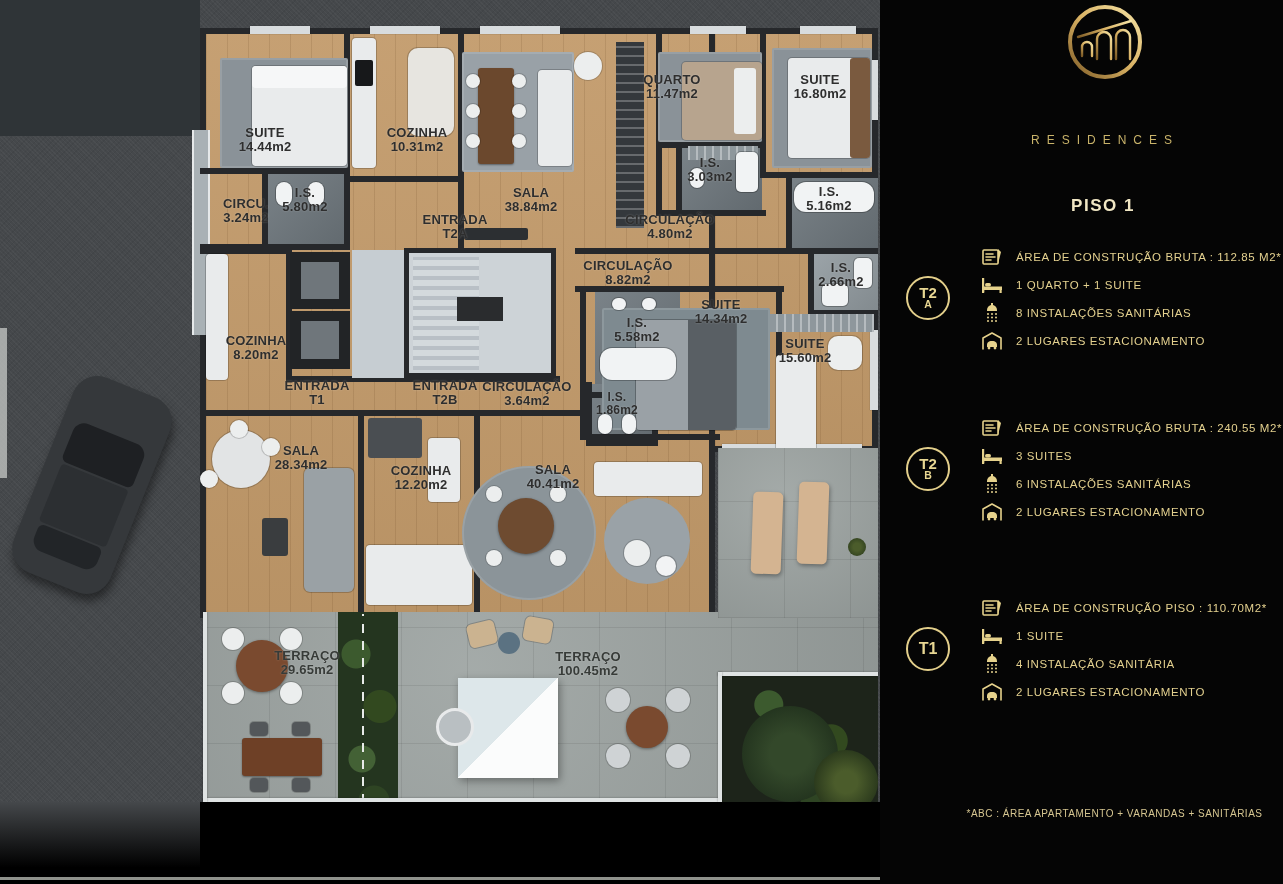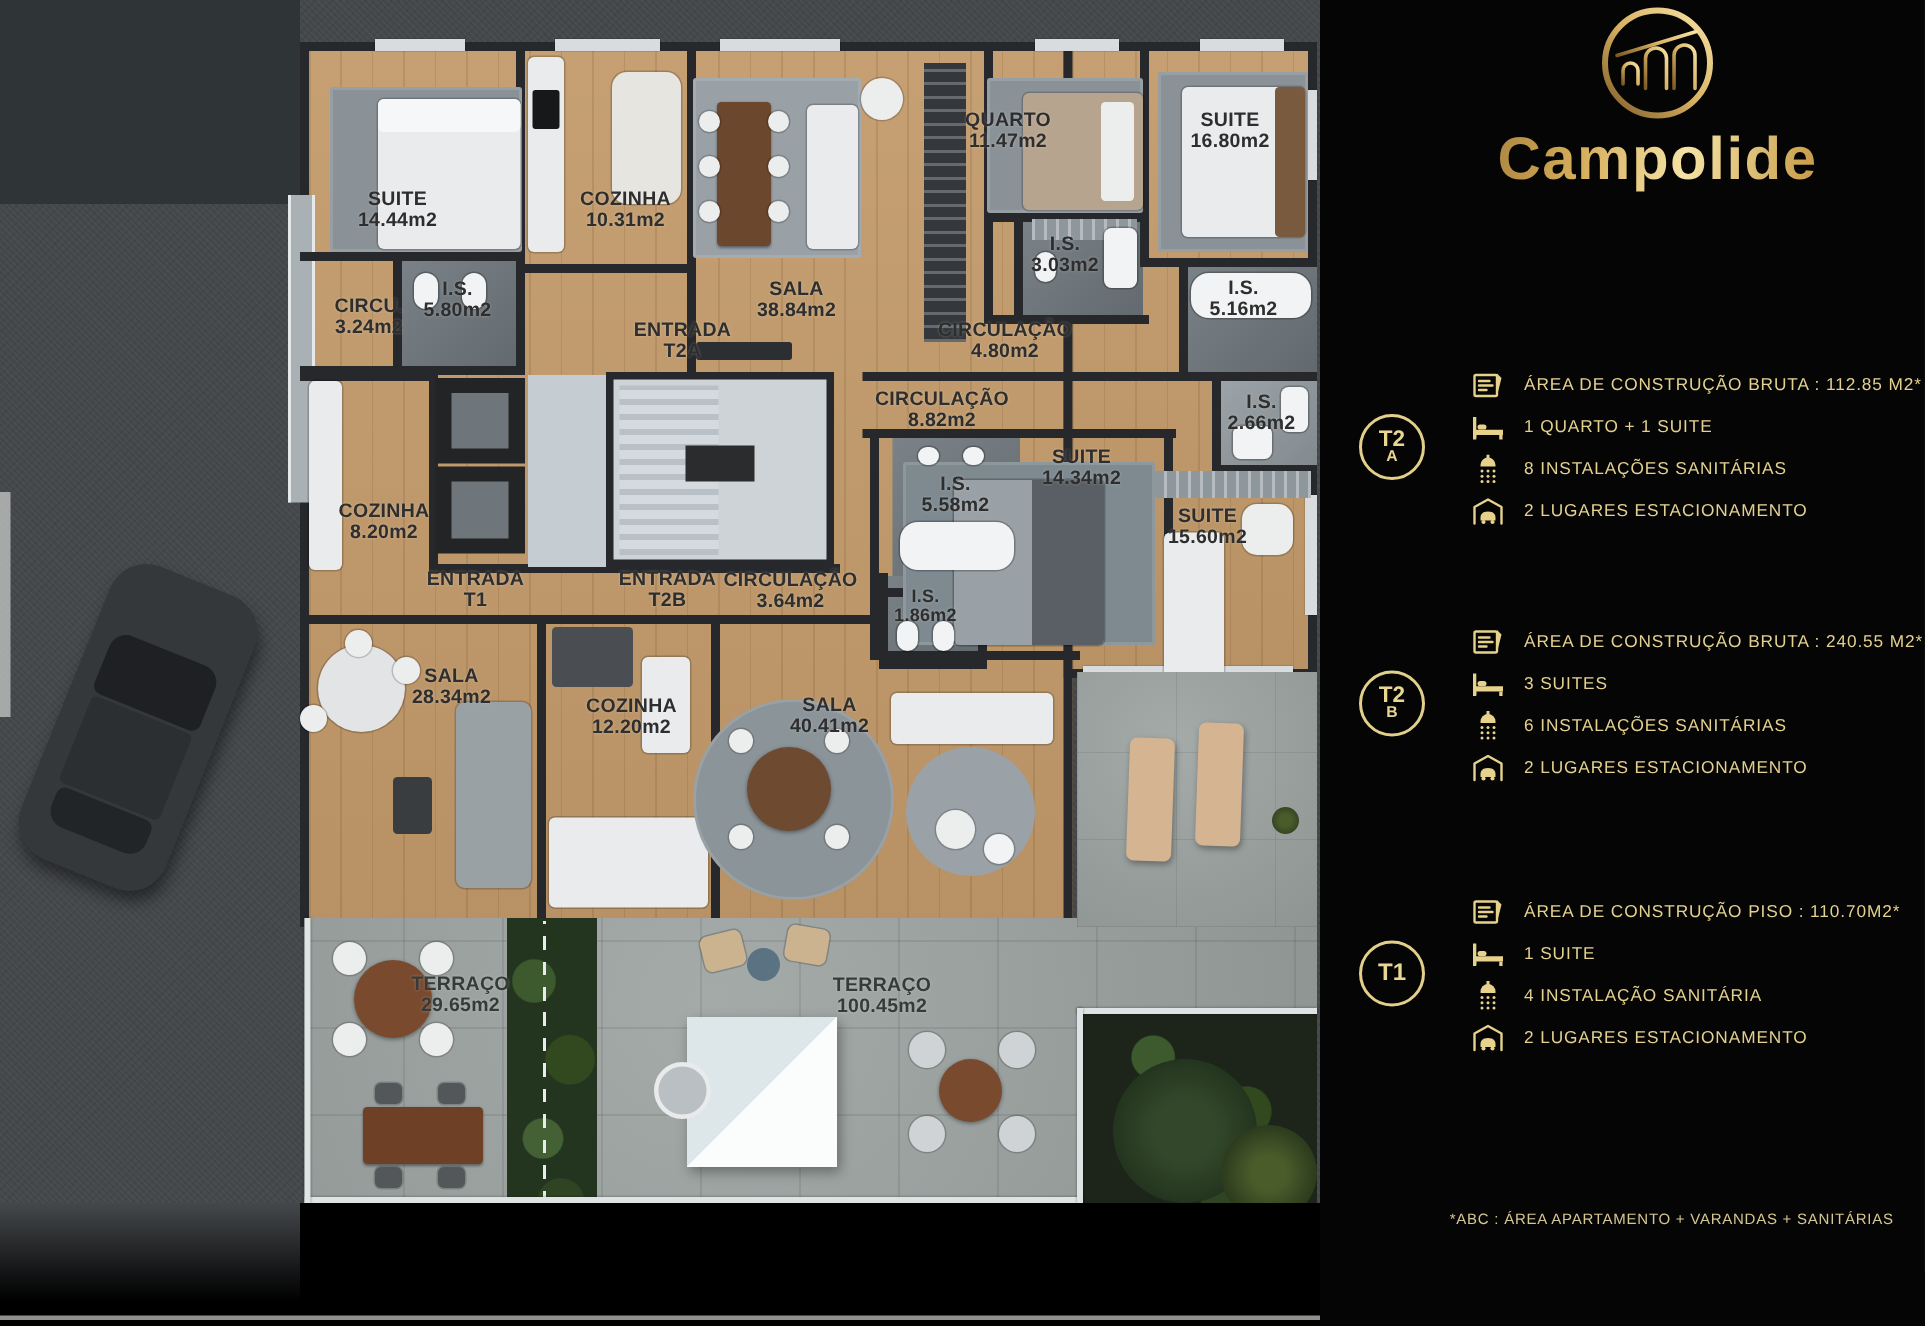--- a/index.html
+++ b/index.html
@@ -370,21 +370,22 @@
       </defs>
       <circle cx="40" cy="40" r="35" fill="none" stroke="url(#gold)" stroke-width="4"></circle>
       <g fill="none" stroke="url(#gold)" stroke-width="2.4" stroke-linecap="round">
         <line x1="13" y1="35" x2="66" y2="19"></line>
         <path d="M17 54 V45 a5 5 0 0 1 10 0 V54"></path>
         <path d="M32 57 V37 a7 7 0 0 1 14 0 V57"></path>
         <path d="M51 57 V35 a7 7 0 0 1 14 0 V57"></path>
       </g>
     </svg>
 
-    <div id="brand-name" class="abs">Campolide</div>
+    <div id="brand-tagline" class="abs">RESIDENCES</div>
+    <div id="floor-title" class="abs">PISO 1</div>
 
     <div class="abs unit" style="top:249px;">
       <div class="badge" style="top:27px;">
         <span class="b1">T2</span>
         <span class="b2">A</span>
       </div>
       <div class="spec-rows">
         <div class="spec-row">
           <svg viewBox="0 0 24 20">
               <rect class="gold-stroke" x="3" y="3" width="15" height="14" rx="1"></rect>

